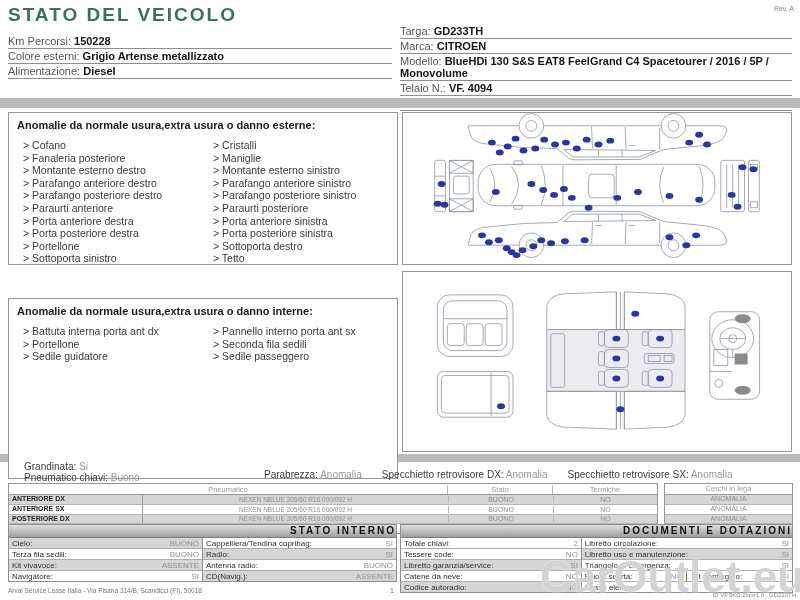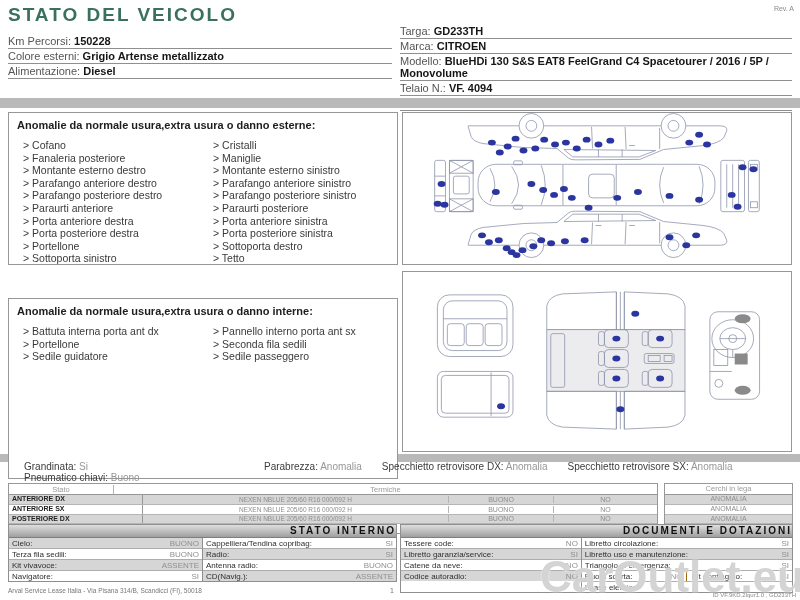--- a/index.html
+++ b/index.html
@@ -28,21 +28,21 @@
   .anom-col{position:absolute;top:26px;font-size:10.5px;color:#3a3a3a;}
   .anom-col.col1{left:14px;}
   .anom-col.col2{left:204px;}
   .anom-item{line-height:12.6px;white-space:nowrap;}
   .diag-svg{display:block;}
   
   .status-strip{position:absolute;left:8px;top:461px;width:784px;height:22px;font-size:10px;margin-left:16px;}
   .status-left .field-row,.status-right .field-row{border:none;padding:0;font-size:10px;line-height:11px;}
   .status-strip .f-value{font-weight:normal;color:#979797;}
   .status-strip .f-label{color:#3c3c3c;}
-  .status-right{position:absolute;left:240px;top:0;display:flex;gap:20px;}
+  .status-right{position:absolute;left:240px;top:8px;display:flex;gap:20px;}
   
   .tyre-main{position:absolute;left:8px;top:483px;width:648px;border:1px solid #979797;font-size:7px;}
   .tyre-head{display:flex;height:10px;align-items:center;color:#9a9a9a;font-size:7.5px;
              border-bottom:1px solid #979797;}
   .tyre-head .h-pneu{width:438px;text-align:center;border-right:1px solid #b5b5b5;}
   .tyre-head .h-stato{width:104px;text-align:center;border-right:1px solid #b5b5b5;}
   .tyre-head .h-term{flex:1;text-align:center;}
   .tyre-row{display:flex;height:8.8px;align-items:center;border-bottom:1px solid #b5b5b5;}
   .tyre-row:last-child{border-bottom:none;}
   .tyre-row.shaded{background:#d6d6d6;}
@@ -326,20 +326,21 @@
       </div>
     <div class="status-right">
         <div class="field-row"><span class="f-label">Parabrezza: </span><span class="f-value">Anomalia</span></div>
         <div class="field-row"><span class="f-label">Specchietto retrovisore DX: </span><span class="f-value">Anomalia</span></div>
         <div class="field-row"><span class="f-label">Specchietto retrovisore SX: </span><span class="f-value">Anomalia</span></div>
       </div>
   </div>
 
   <div class="tyre-main">
     <div class="tyre-head">
+      <div class="h-pneu">Pneumatico</div>
       <div class="h-stato">Stato</div>
       <div class="h-term">Termiche</div>
     </div>
     <div>
         <div class="tyre-row shaded">
           <div class="c-pos">ANTERIORE DX</div>
           <div class="c-spec">NEXEN NBLUE 205/60 R16 000/092 H</div>
           <div class="c-stato">BUONO</div>
           <div class="c-term">NO</div>
         </div>
@@ -430,20 +431,26 @@
         </div>
     </div>
   </div>
 
   <div class="kv-table documenti">
     <div class="kv-head">DOCUMENTI E DOTAZIONI</div>
     <div class="kv-cols">
       <div class="kv-col">
           <div class="kv-row">
             <div class="kv-pair">
+              <span class="kv-label">Totale chiavi:</span>
+              <span class="kv-value">2</span>
+            </div>
+          </div>
+          <div class="kv-row">
+            <div class="kv-pair">
               <span class="kv-label">Tessere code:</span>
               <span class="kv-value">NO</span>
             </div>
           </div>
           <div class="kv-row shaded">
             <div class="kv-pair">
               <span class="kv-label">Libretto garanzia/service:</span>
               <span class="kv-value">SI</span>
             </div>
           </div>

